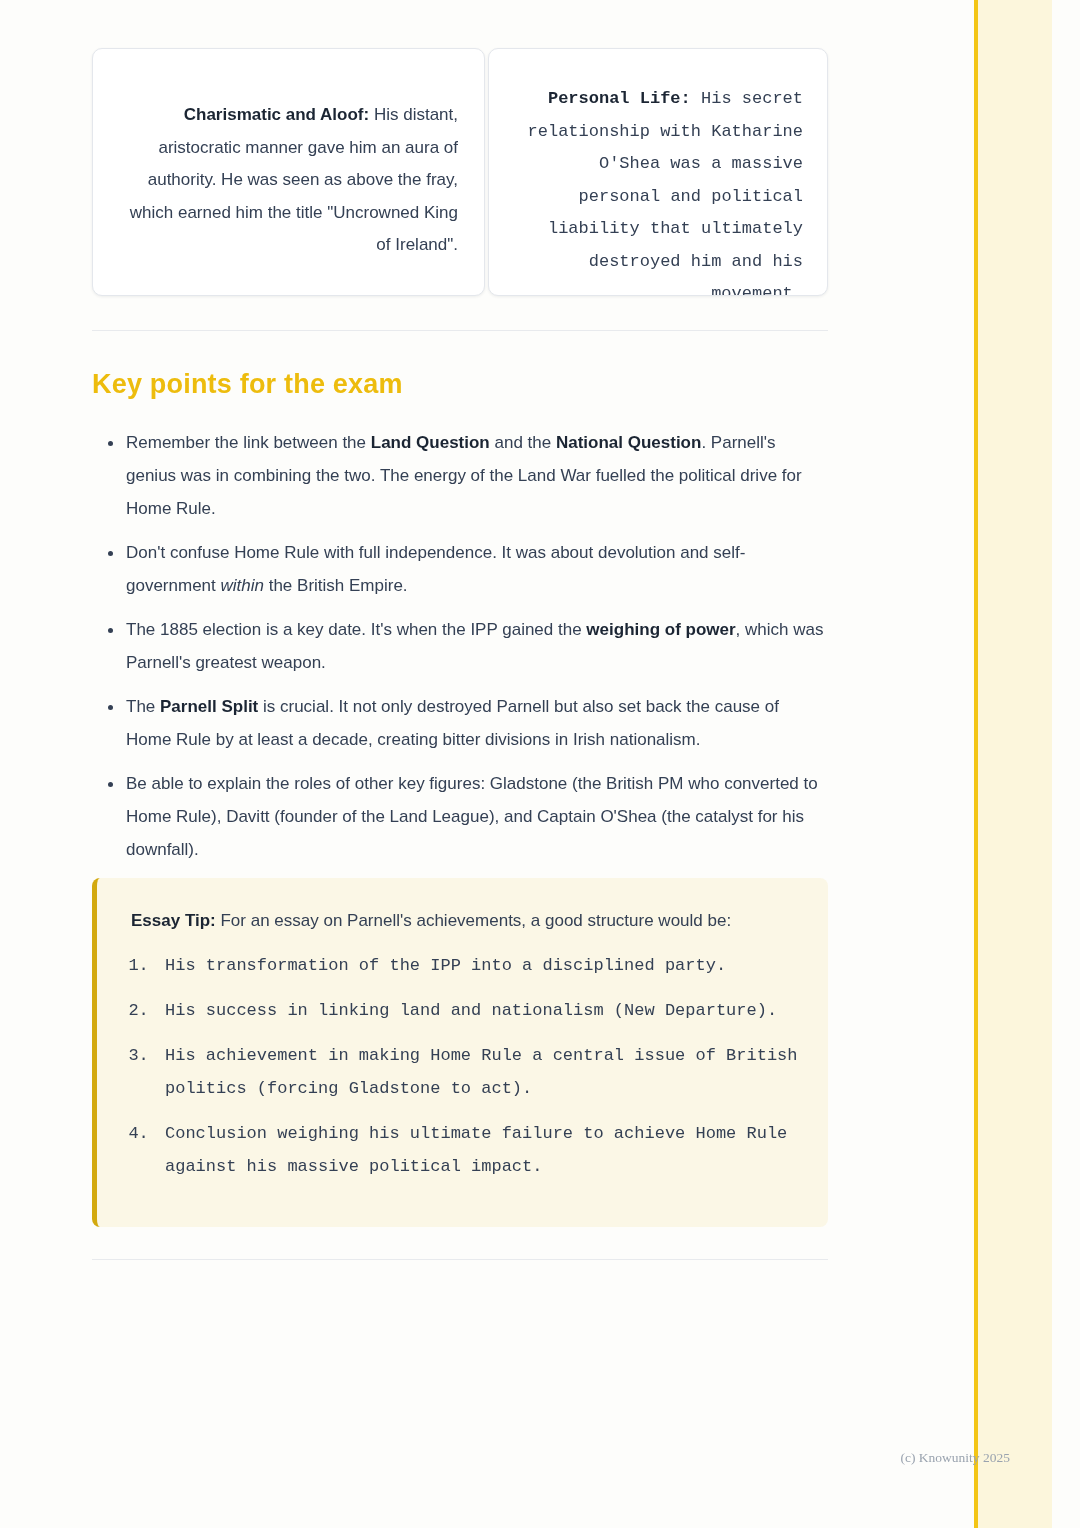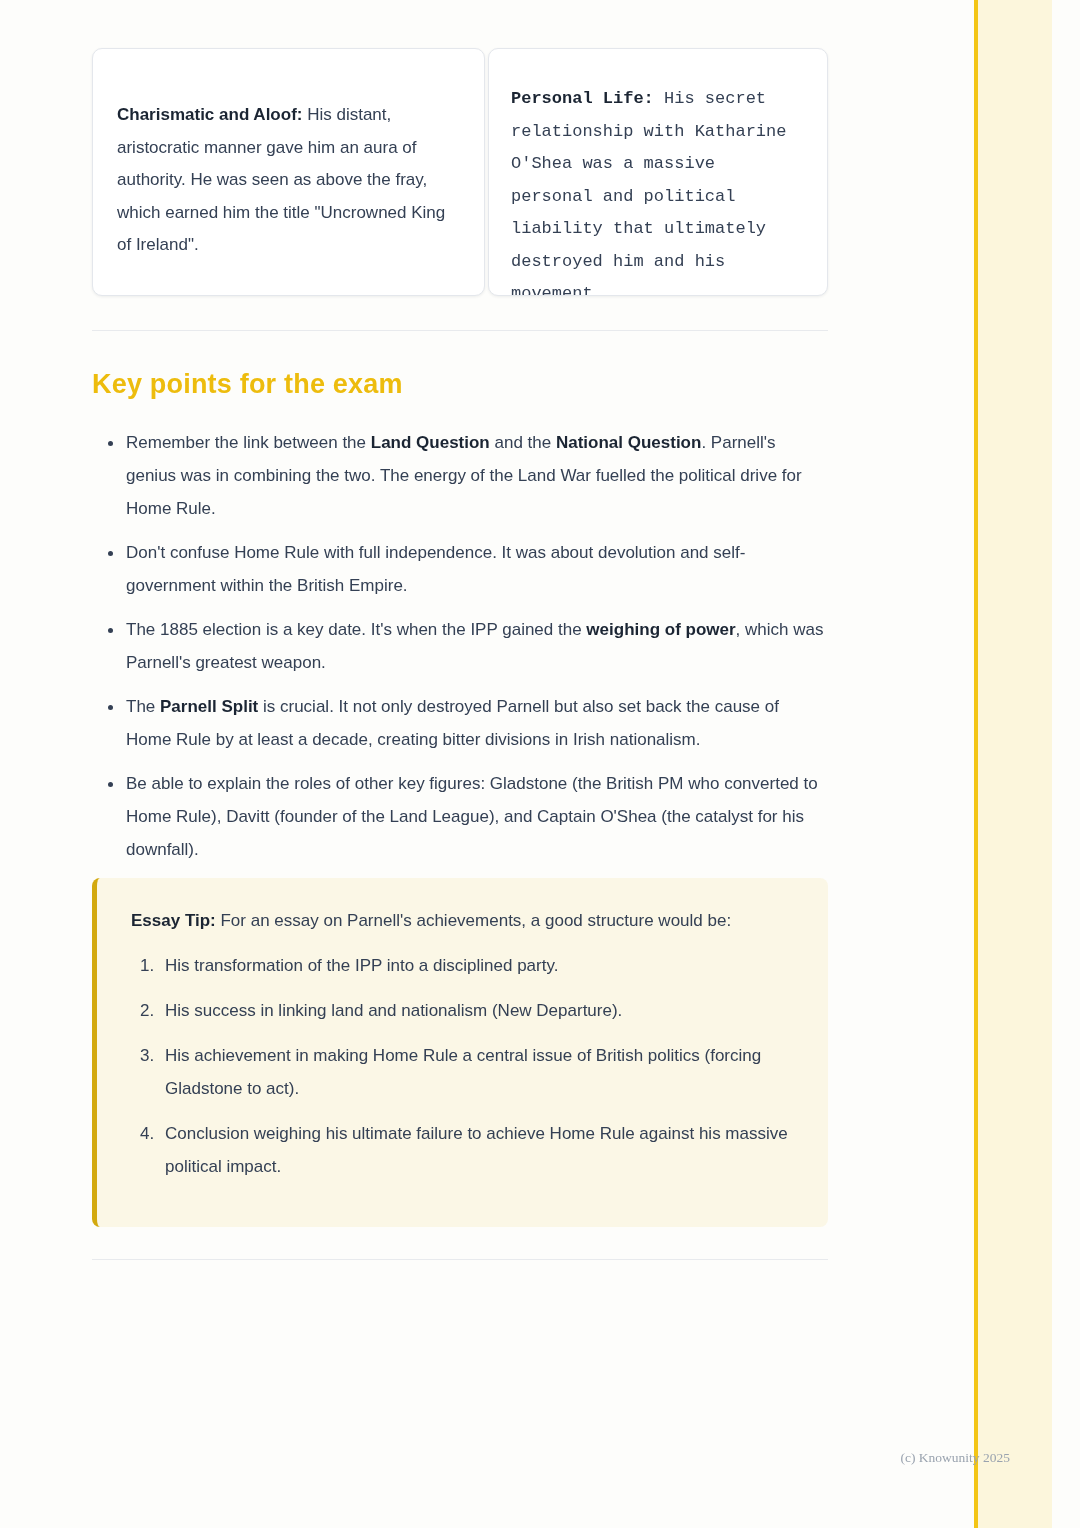--- a/index.html
+++ b/index.html
@@ -15,21 +15,21 @@
     position:absolute; top:0; bottom:0; left:978px; width:74px;
     background:var(--edge-strip,#FCF6DC);
   }
   .side-line {
     position:absolute; top:0; bottom:0; left:974px; width:4px;
     background:var(--edge-line,#F3C516);
   }
   .content { position:absolute; left:92px; top:0; width:736px; }
 
   
-  .cards { display:flex; gap:3px; margin-top:48px; height:248px; }
+  .cards { display:flex; gap:3px; margin-top:48px; height:248px;text-align:right; }
   .card {
     background:#FFFFFF;
     border:1px solid var(--card-border,#E4E7EC);
     border-radius:10px;
     box-shadow:0 1px 3px rgba(16,24,40,.07);
     font-size:17px; line-height:32.5px;
     overflow:hidden;
   }
   .card-left  { width:393px; padding:50px 26px 24px 24px; }
   .card-right { flex:1;      padding:34px 24px 16px 22px;font-family:Liberation Mono, monospace; }
@@ -47,38 +47,39 @@
   .bullets {
     margin-top:26px; padding-left:32px;
     font-size:17px; line-height:33px;
     list-style:disc;
   }
   .bullets li { margin-bottom:11px; padding-left:2px; }
   .bullets li::marker { color:var(--text,#344054); font-size:15px; }
   .bullets.single { margin-top:18px; }
 
   .b { font-weight:700; color:var(--bold-text,#1B2533); }
-  .i { }
+  .i { font-style:italic; }
 
   .callout {
     margin-top:12px;
     background:var(--callout-bg,#FBF7E6);
     border-left:5px solid var(--callout-border,#D3A90E);
     border-radius:8px;
     padding:26px 30px 28px 34px;
   }
   .callout-intro {
     font-size:17px; line-height:33px;
     text-align:justify;
     margin-bottom:12px;
   }
   .numbered {
     padding-left:28px;
     font-size:17px; line-height:33px;
     list-style:decimal;
+    font-family:Liberation Mono, monospace;
   }
   .numbered li { margin-bottom:12px; padding-left:6px; }
   .numbered li:last-child { margin-bottom:16px; }
 
   .copyright {
     position:absolute; right:70px; bottom:62px;
     font-size:13.5px; color:var(--muted,#9AA3AF);
     z-index:5;
     font-family:Liberation Serif, serif;
   }

